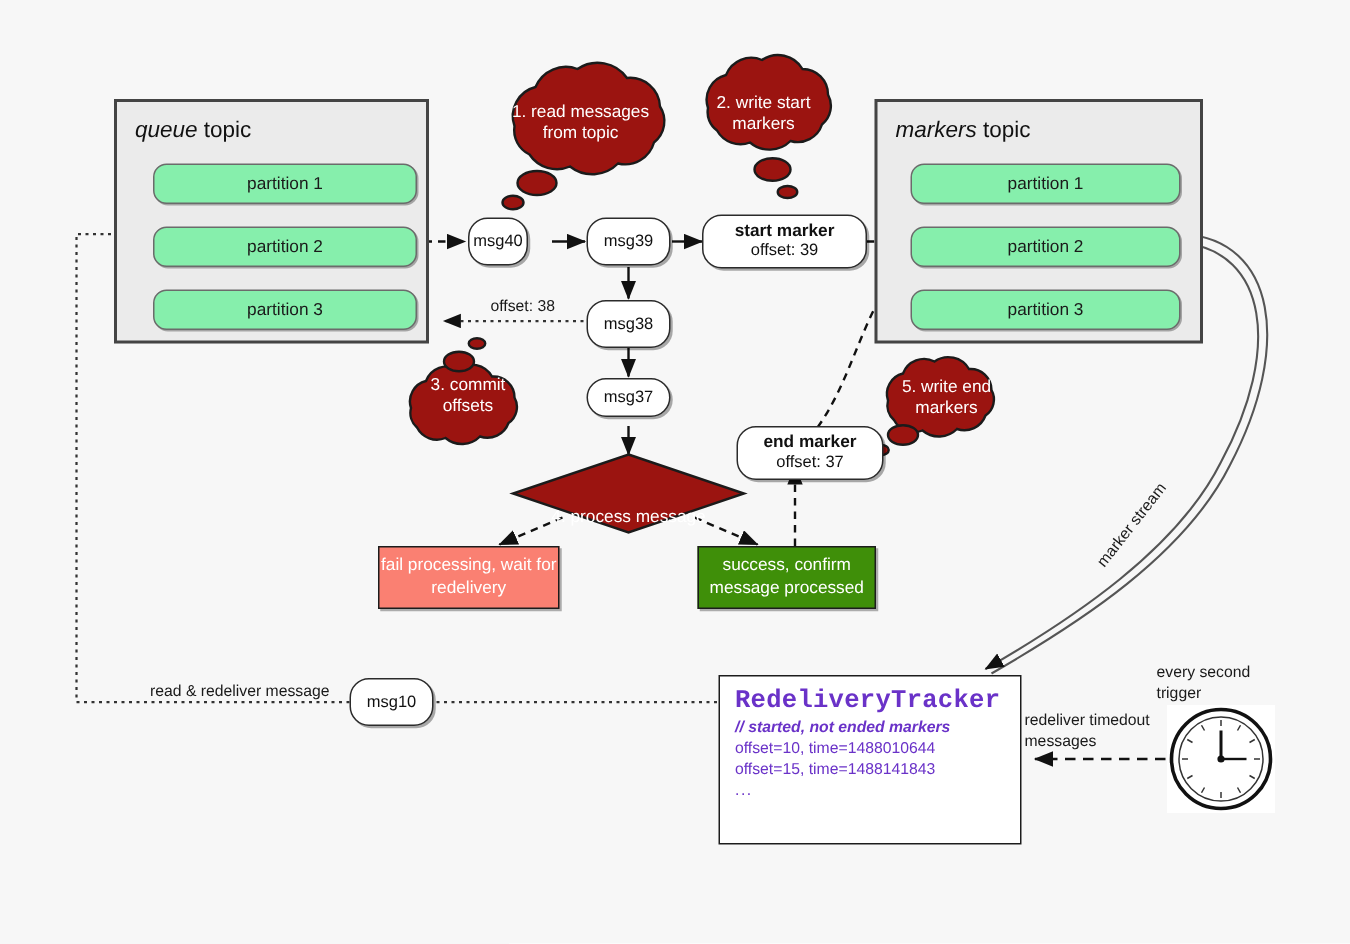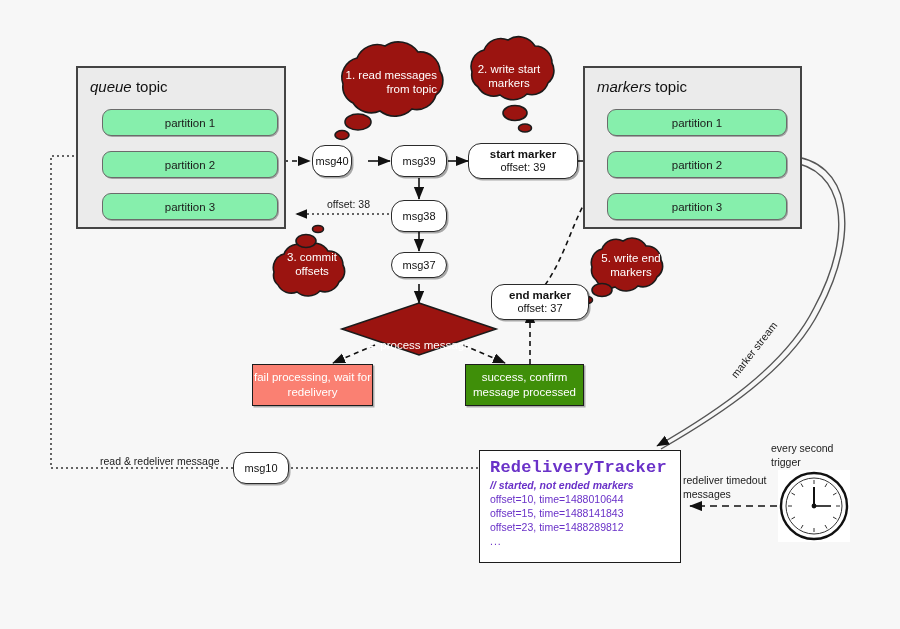--- a/index.html
+++ b/index.html
@@ -183,21 +183,21 @@
   <div class="abs pill" style="left:468px;top:143px;width:110px;height:36px;">
     <span class="b">start marker</span>
     <span class="s">offset: 39</span>
   </div>
   <div class="abs pill" style="left:491px;top:284px;width:98px;height:36px;">
     <span class="b">end marker</span>
     <span class="s">offset: 37</span>
   </div>
 
   <div class="abs" style="left:337px;top:54px;width:100px;height:56px;display:flex;align-items:center;justify-content:center;
-              text-align:right;color:#fff;font-size:11.5px;line-height:14px;">
+              text-align:center;color:#fff;font-size:11.5px;line-height:14px;">
     <span>1. read messages from topic</span>
   </div>
   <div class="abs" style="left:473px;top:50px;width:72px;height:52px;display:flex;align-items:center;justify-content:center;
               text-align:center;color:#fff;font-size:11.5px;line-height:14px;">
     <span>2. write start markers</span>
   </div>
   <div class="abs" style="left:272px;top:250px;width:80px;height:40px;display:flex;align-items:flex-start;justify-content:center;
               text-align:center;color:#fff;font-size:11.5px;line-height:14px;">
     <span>3. commit offsets</span>
   </div>
@@ -216,21 +216,20 @@
   </div>
   <div class="abs obox ok" style="left:465px;top:364px;width:119px;height:42px;">
     <span>success, confirm message processed</span>
   </div>
 
   <div class="abs tracker" style="left:479px;top:450px;width:202px;height:113px;">
     <div class="hd">RedeliveryTracker</div>
     <div class="cmt">// started, not ended markers</div>
     <div class="row">offset=10, time=1488010644</div>
     <div class="row">offset=15, time=1488141843</div>
-    <div class="row">offset=23, time=1488289812</div>
     <div class="ell">...</div>
   </div>
 
   <div class="lbl" style="left:327px;top:198px;width:64px;">offset: 38</div>
 
   <div class="lbl" style="left:100px;top:455px;width:130px;">read &amp; redeliver message</div>
 
   <div class="lbl" style="left:683px;top:473px;width:100px;line-height:14px;">redeliver timedout messages</div>
 
   <div class="lbl" style="left:771px;top:441px;width:84px;line-height:14px;">every second trigger</div>

